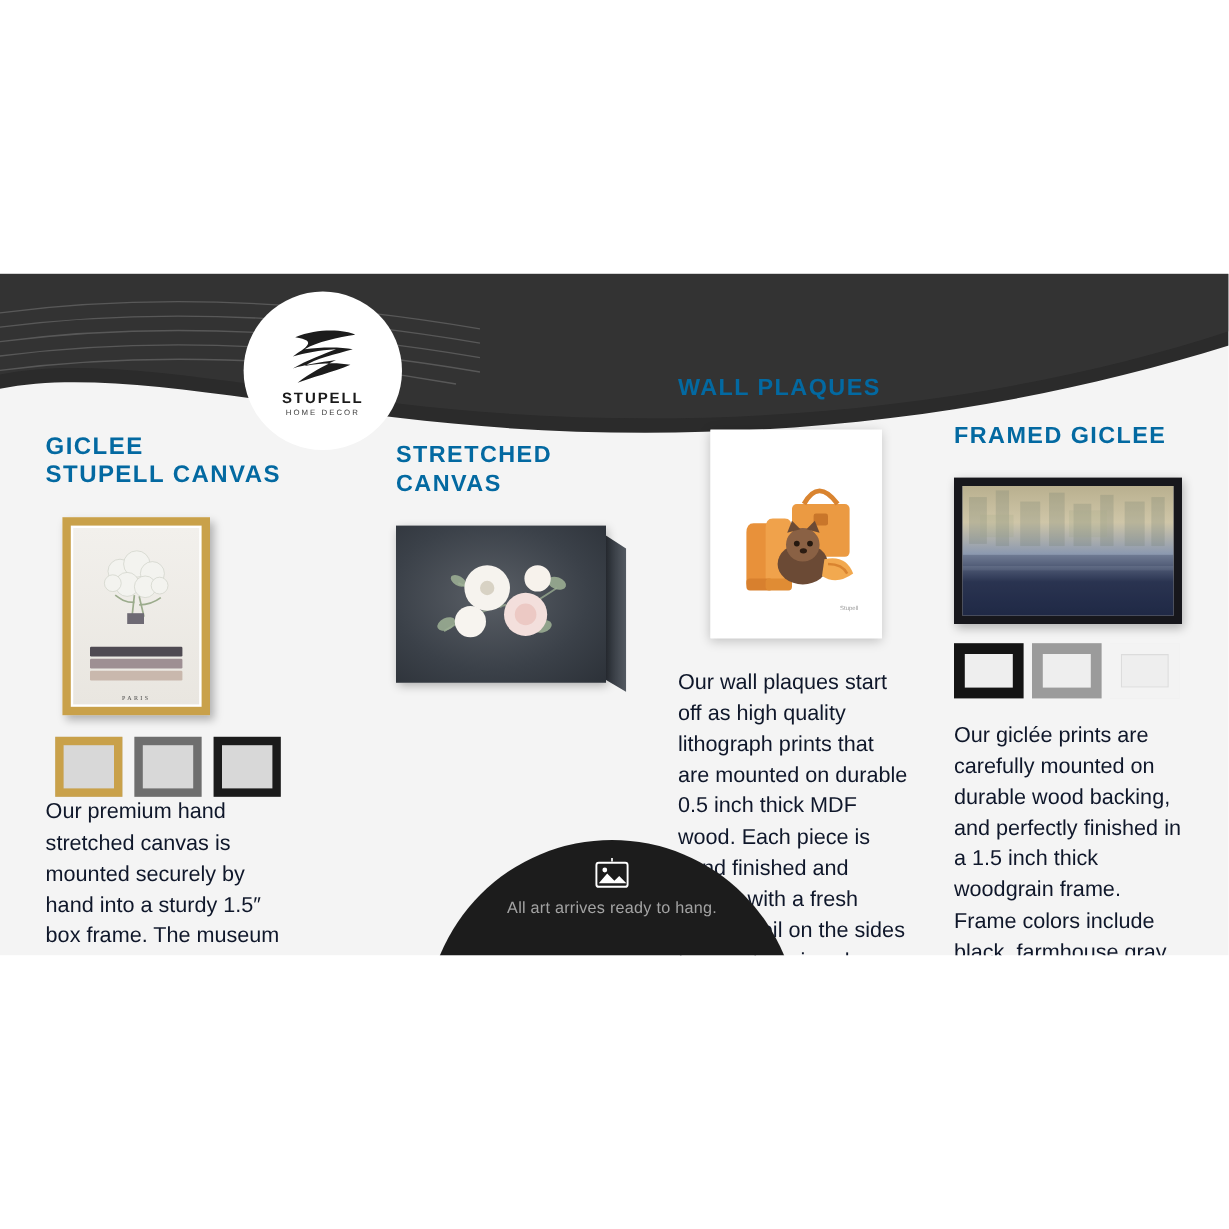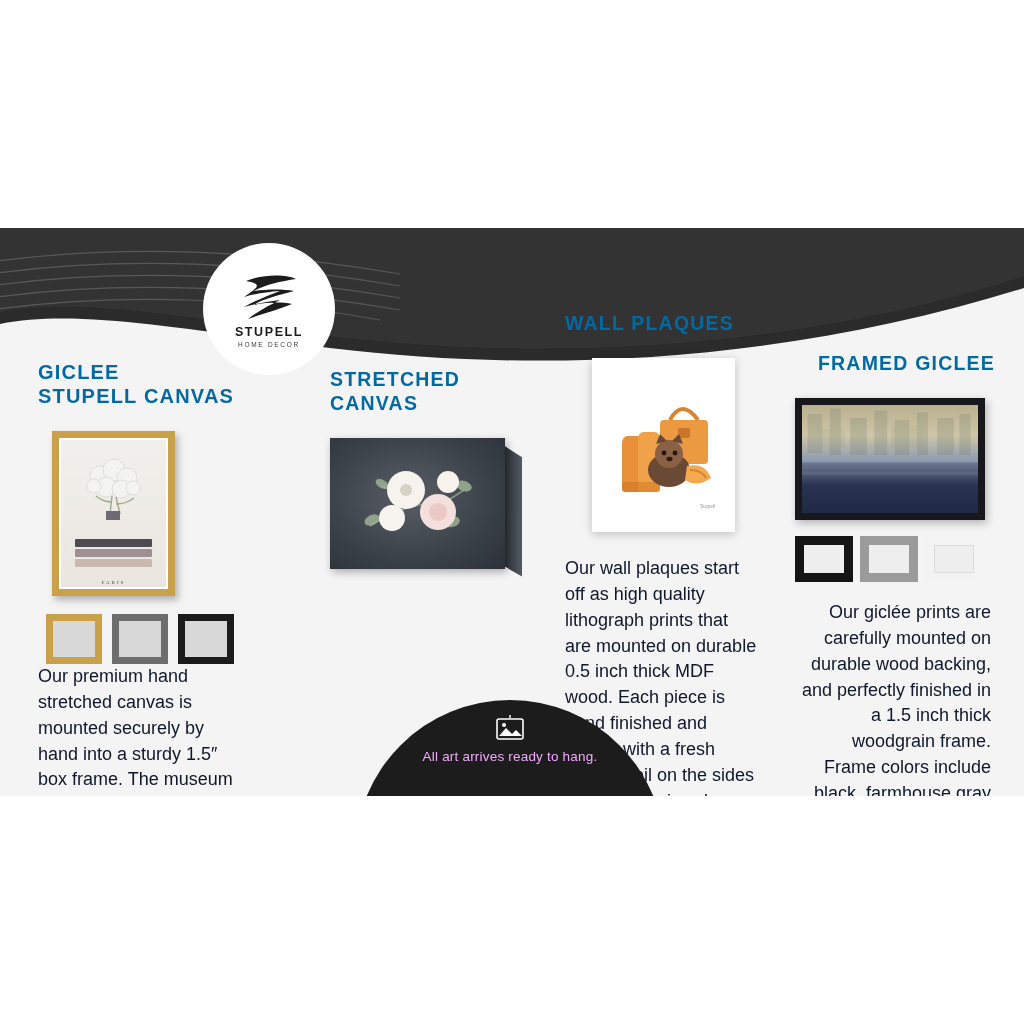--- a/index.html
+++ b/index.html
@@ -85,21 +85,21 @@
     height: 96px;
     display: flex;
     flex-direction: column;
     align-items: center;
     justify-content: flex-start;
     padding-top: 14px;
     box-sizing: border-box;
   }
   .disc-icon { width: 34px; height: 28px; }
   .disc-text {
-    color: #f0abfc;
+    color: #a3a3a3;
     font-size: 13.5px;
     margin-top: 7px;
     letter-spacing: .2px;
   }
 
   
   .col { position: absolute; z-index: 4; }
   .col-title {
     font-weight: bold;
     color: #0369a1;
@@ -368,21 +368,21 @@
 
           <path d="M95 108 q18 -4 24 12 q-14 10 -26 2 z" fill="#f2a94f"></path>
           <path d="M98 112 q12 0 16 8" stroke="#d98430" stroke-width="2" fill="none"></path>
           <text x="108" y="150" font-size="5" fill="#9a9a9a" font-family="Liberation Sans, sans-serif">Stupell</text>
         </svg>
       </div>
 
       <div class="col-desc">Our wall plaques start off as high quality lithograph prints that are mounted on durable 0.5 inch thick MDF wood. Each piece is hand finished and comes with a fresh layer of foil on the sides to give it a crisp clean look.</div>
     </div>
 
-    <div class="col" id="col4" style="top:124px;text-align:right;">
+    <div class="col" id="col4" style="top:124px;">
       <div class="col-title">
         <div>FRAMED GICLEE</div>
       </div>
 
       <div class="c4-art">
         <svg class="c4-texture" viewBox="0 0 190 122" preserveAspectRatio="none">
           <g fill="#6e7a6a" opacity=".45">
             <rect x="6" y="10" width="16" height="42"></rect>
               <rect x="30" y="4" width="12" height="50"></rect>
             <rect x="52" y="14" width="18" height="40"></rect>

